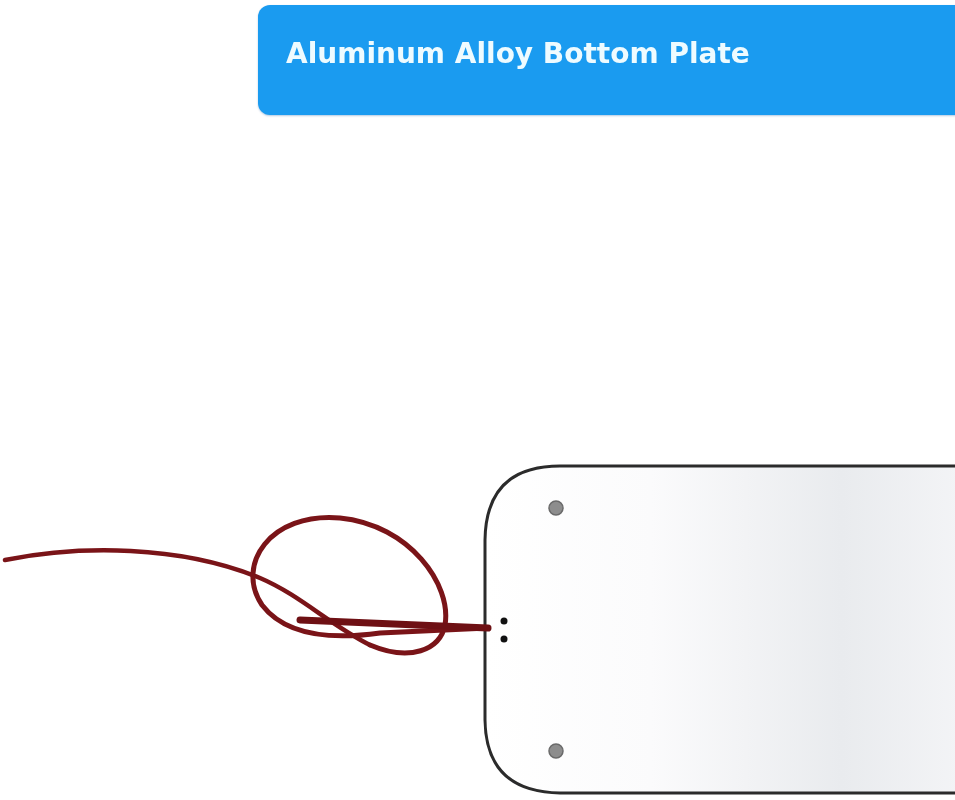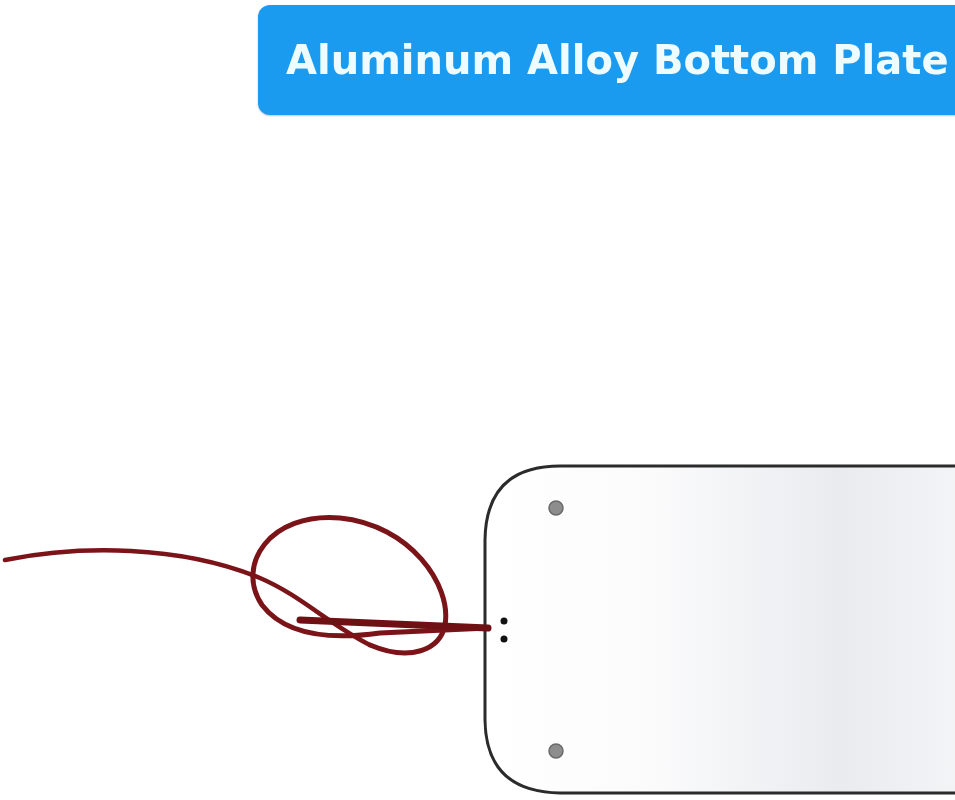--- a/index.html
+++ b/index.html
@@ -4,21 +4,21 @@
 <style>
   html, body { margin:0; padding:0; }
   body { width:955px; height:800px; background:#ffffff; position:relative; overflow:hidden; font-family:"DejaVu Sans", sans-serif; }
   .banner {
     position:absolute; left:258px; top:5px; width:720px; height:110px;
     background:#1a9bf0; border-radius:12px 0 0 12px;
     box-shadow: 0 1px 2px rgba(0,80,160,0.3);
   }
   .banner-text {
     position:absolute; left:28px; top:32px;
-    color:#eefbff; font-size:40px; font-weight:bold; letter-spacing:0px; white-space:nowrap;
+    color:#eefbff; font-size:28px; font-weight:bold; letter-spacing:0px; white-space:nowrap;
   }
   .scene { position:absolute; left:0; top:0; width:955px; height:800px; }
 </style>
 </head>
 <body>
 
 <div class="banner">
   <span class="banner-text">Aluminum Alloy Bottom Plate</span>
 </div>
 

